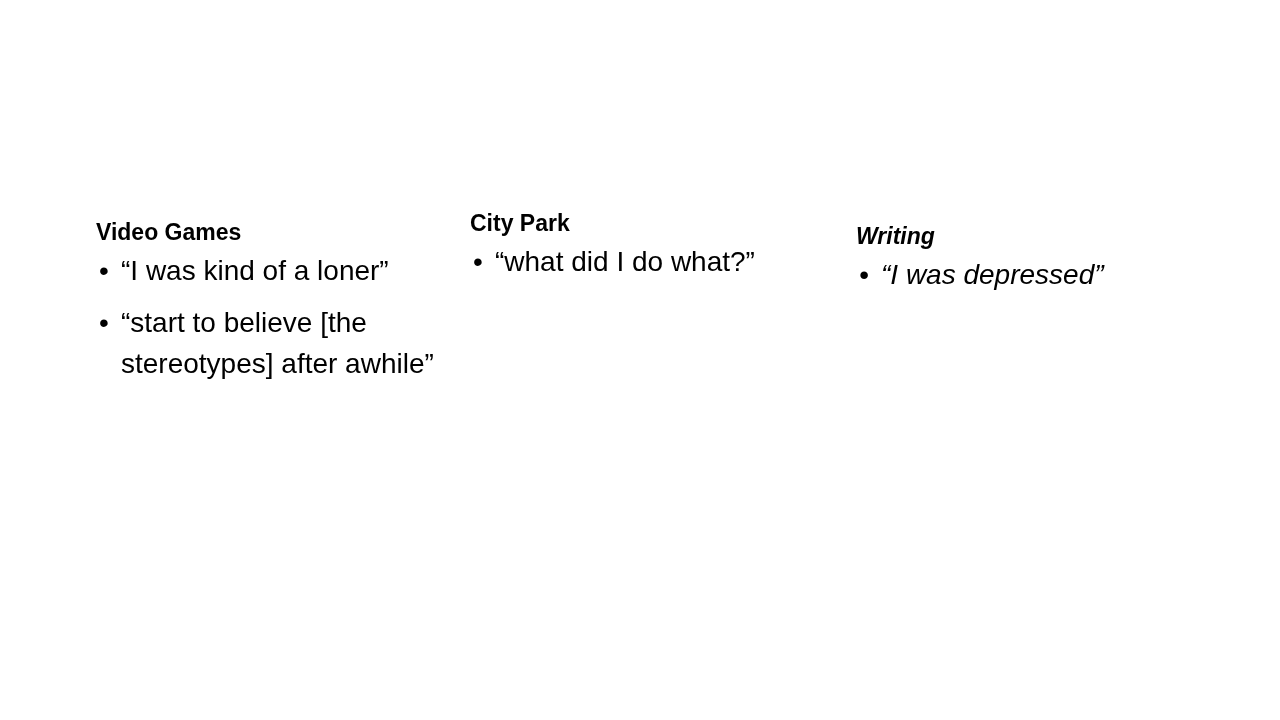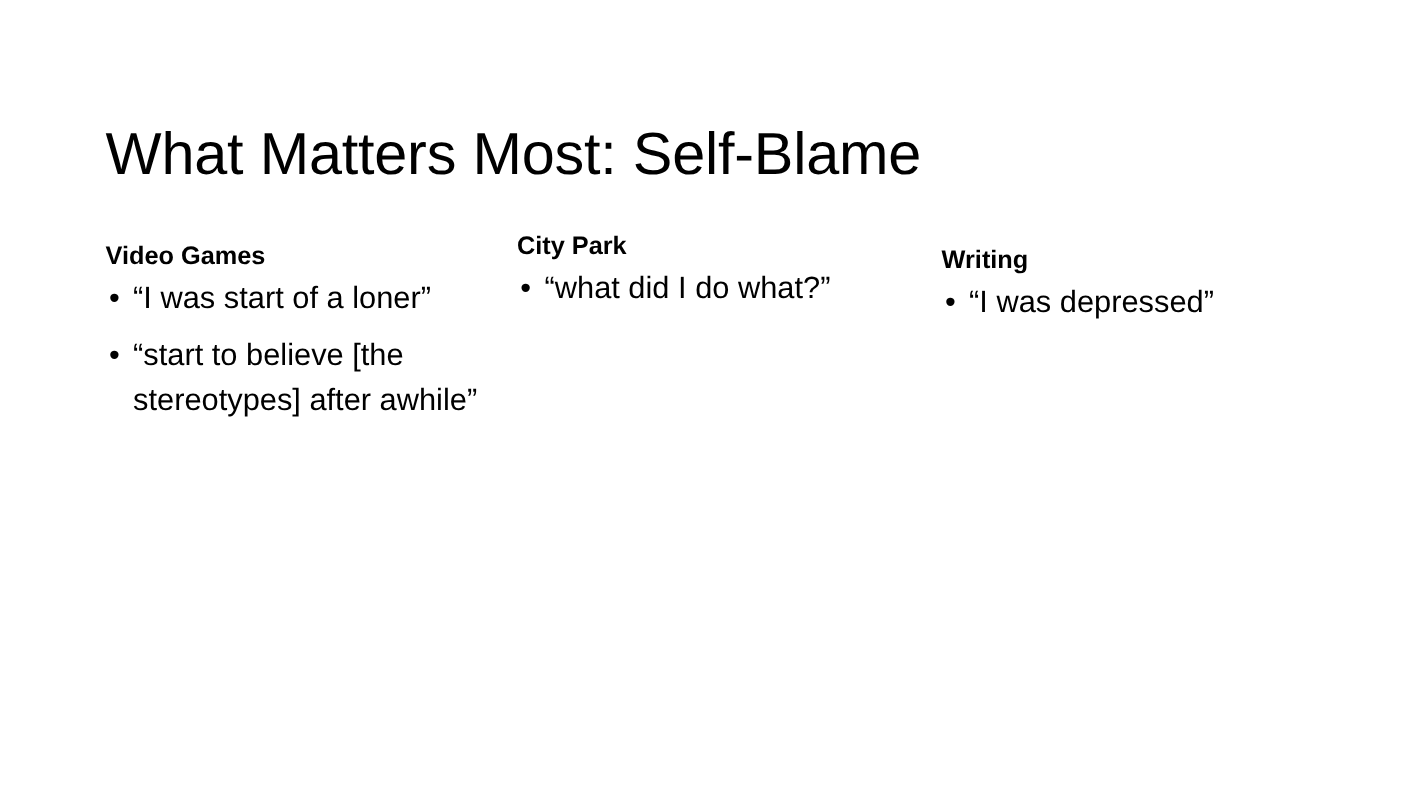--- a/index.html
+++ b/index.html
@@ -53,21 +53,21 @@
   .column {
     position: absolute;
     top: 218px;
   }
 
   .column-1 { left: 96px;  width: 360px; }
   .column-2 { left: 470px; width: 330px; }
   .column-3 { left: 856px; width: 330px; }
 
   .column-2 { top: 209px; }
-  .column-3 { top: 222px; }
+  .column-3 { top: 222px; font-style: italic; }
 
   .col-header {
     font-size: 23px;
     line-height: 28px;
     font-weight: 700;
     color: #000000;
     margin: 0 0 4px 0;
     white-space: nowrap;
   }
 
@@ -102,30 +102,29 @@
 
   .bullet-text {
     display: block;
   }
 </style>
 </head>
 <body>
 
 <div class="slide">
 
-  <h1 class="slide-title">What Matters Most: Self-Blame</h1>
 
   <div class="columns">
 
     <div class="column column-1">
       <div class="col-header">Video Games</div>
       <ul class="bullet-list">
         <li class="bullet-item">
           <span class="bullet-dot">•</span>
-          <span class="bullet-text">“I was start of a loner”</span>
+          <span class="bullet-text">“I was kind of a loner”</span>
         </li>
         <li class="bullet-item">
           <span class="bullet-dot">•</span>
           <span class="bullet-text">“start to believe [the stereotypes] after awhile”</span>
         </li>
       </ul>
     </div>
 
     <div class="column column-2">
       <div class="col-header">City Park</div>

